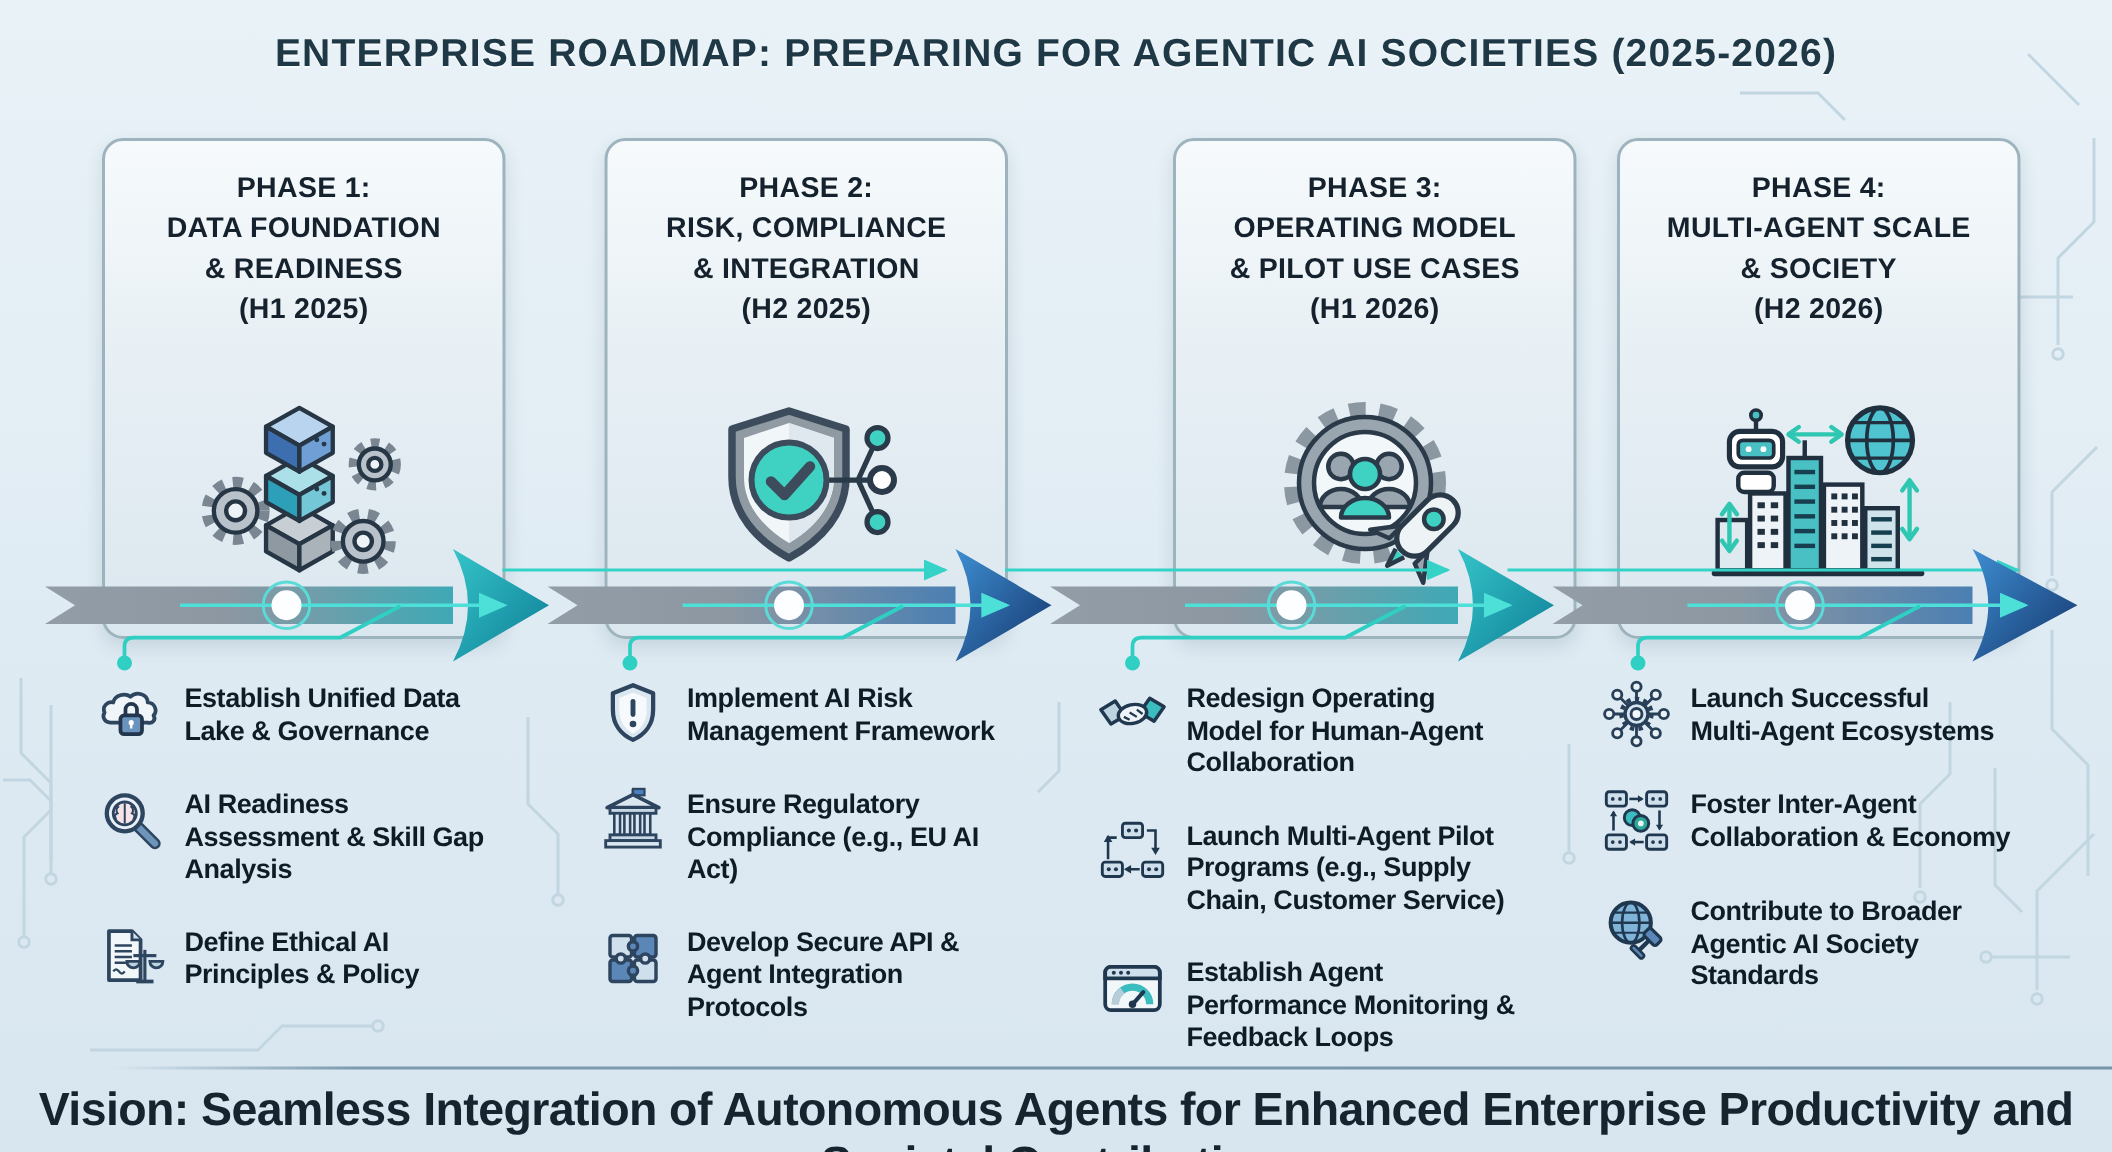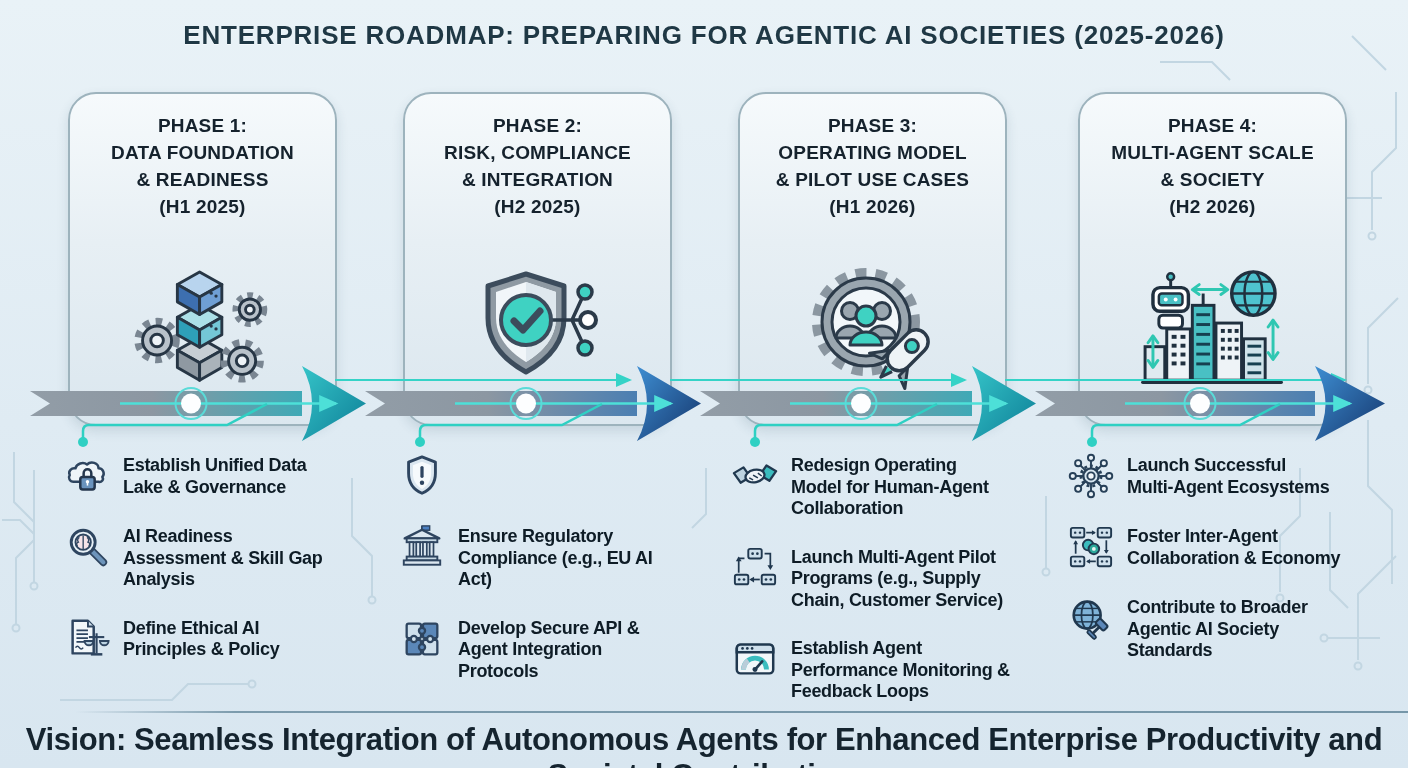--- a/index.html
+++ b/index.html
@@ -9,26 +9,26 @@
     font-family:"Liberation Sans",sans-serif;color:#14242f;
   }
   .circuits{position:absolute;inset:0;z-index:0;pointer-events:none;}
   .page-title{
     position:absolute;top:20px;left:0;width:100%;text-align:center;z-index:5;
     font-size:26px;font-weight:800;letter-spacing:.8px;color:#1f3845;
     text-shadow:0 1px 0 rgba(255,255,255,.6);
   }
   .card{
     position:absolute;top:92px;width:265px;height:330px;z-index:2;
-    border:2.5px solid #9db3bd;border-radius:28px;
+    border:2.5px solid #9db3bd;border-radius:14px;
     background:linear-gradient(180deg,#f6fafc 0%,#e7eff4 45%,#dbe7ef 100%);
     box-shadow:0 5px 12px rgba(44,78,99,.14);
     display:flex;flex-direction:column;align-items:center;
   }
-  .card.c1{left:68px}.card.c2{left:403px}.card.c3{left:738px}.card.c4{left:1078px}
+  .card.c1{left:68px}.card.c2{left:403px}.card.c3{left:782px}.card.c4{left:1078px}
   .phase-title{
     margin-top:18px;text-align:center;font-size:19px;font-weight:800;
     line-height:27px;letter-spacing:.2px;color:#15222d;white-space:pre-line;
   }
   .phase-icon{margin-top:10px;flex:1;display:flex;align-items:center;justify-content:center;}
   .timeline{position:absolute;left:0;top:355px;width:1408px;height:105px;z-index:3;}
   .bullets{
     position:absolute;top:453px;width:294px;z-index:4;
     display:flex;flex-direction:column;
   }
@@ -378,20 +378,22 @@
 <div class="bullets b2">
   <div class="item">
     <span class="item-icon">
       <svg width="46" height="46" viewBox="0 0 48 48">
         <path d="M24 4 L38 9.5 V21 C38 31.5 32 38.5 24 42 C16 38.5 10 31.5 10 21 V9.5 Z" fill="#dbe7f0" stroke="#2e4560" stroke-width="3" stroke-linejoin="round"></path>
         <path d="M24 9 L33.5 12.8 V21.5 C33.5 29 29.5 34.6 24 37.6 C18.5 34.6 14.5 29 14.5 21.5 V12.8 Z" fill="#f6fafc"></path>
         <rect x="22.3" y="13.5" width="3.4" height="12.5" rx="1.7" fill="#2e4560"></rect>
         <circle cx="24" cy="31" r="2.3" fill="#2e4560"></circle>
       </svg>
     </span>
+    <span class="item-text">Implement AI Risk
+Management Framework</span>
   </div>
   <div class="item">
     <span class="item-icon">
       <svg width="46" height="46" viewBox="0 0 48 48">
         <line x1="24" y1="9" x2="24" y2="2" stroke="#2e4560" stroke-width="2"></line>
         <rect x="24" y="2" width="8" height="4.5" fill="#4a7fc1" stroke="#2e4560" stroke-width="1.5"></rect>
         <polygon points="24,6 42,15 6,15" fill="#dbe7f0" stroke="#2e4560" stroke-width="2.6" stroke-linejoin="round"></polygon>
         <rect x="8" y="15" width="32" height="4" fill="#c6d8e4" stroke="#2e4560" stroke-width="2"></rect>
         <g fill="#dbe7f0" stroke="#2e4560" stroke-width="1.8">
           <rect x="11" y="19" width="4" height="15"></rect>

